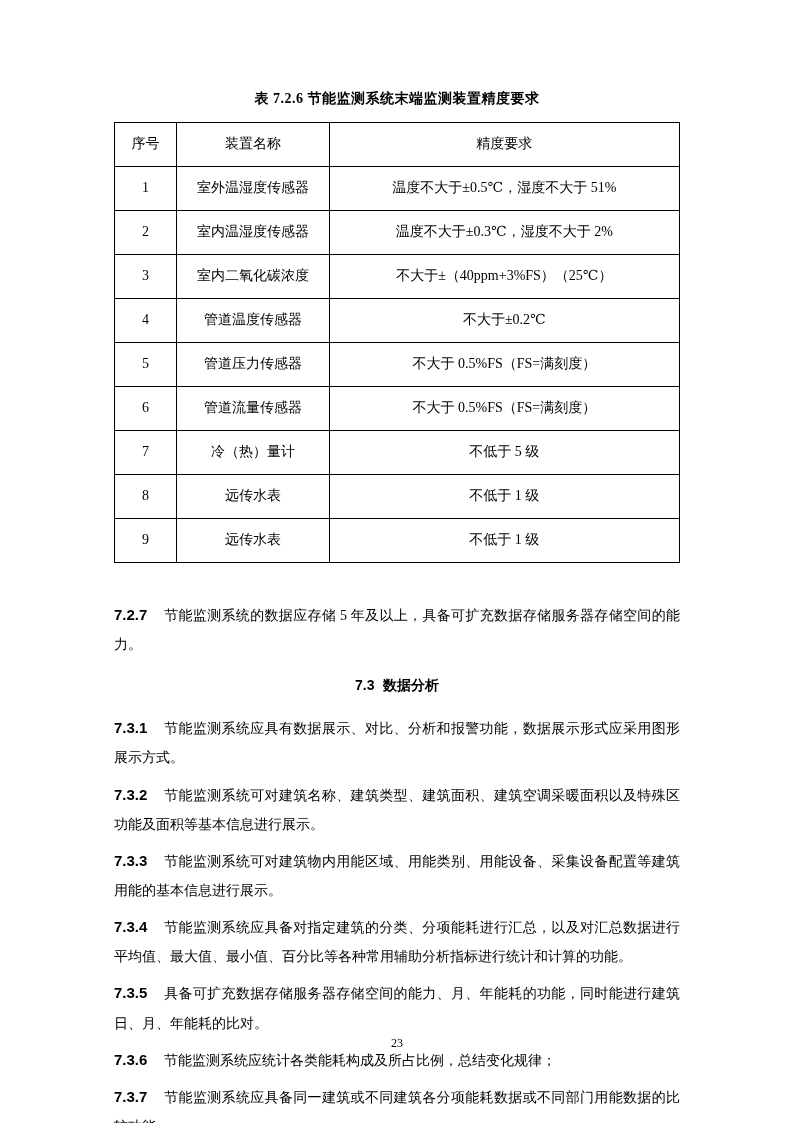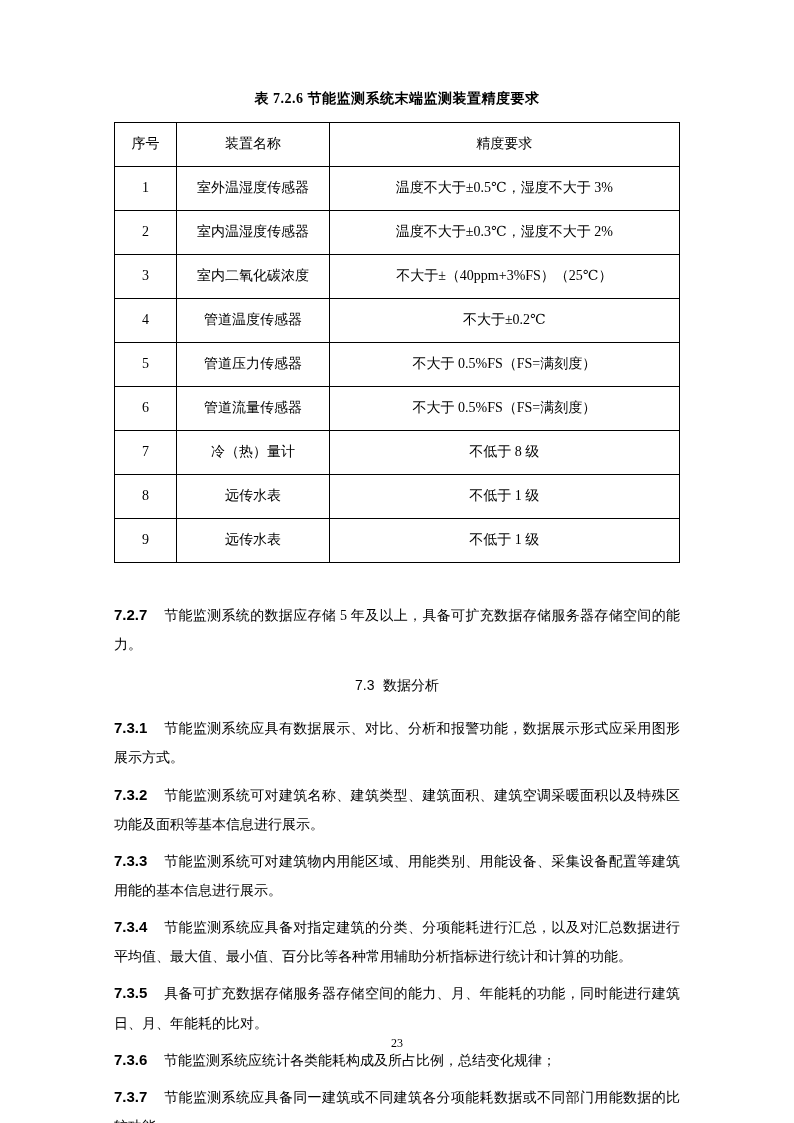--- a/index.html
+++ b/index.html
@@ -59,21 +59,21 @@
     text-align: justify;
   }
   .para-num {
     font-weight: bold;
     margin-right: 1.1em;
     font-family: "Liberation Sans", "DejaVu Sans", sans-serif;
     font-size: 15px;
   }
   .section-heading {
     text-align: center;
-    font-weight: normal;
+    font-weight: bold;
     font-size: 14px;
     margin: 12px 0 12px 0;
     line-height: 2;
   }
   .section-heading .sec-num {
     margin-right: 0.6em;
     font-family: "Liberation Sans", "DejaVu Sans", sans-serif;
   }
   .page-number {
     position: absolute;
@@ -101,21 +101,21 @@
       <tr>
         <th>序号</th>
         <th>装置名称</th>
         <th>精度要求</th>
       </tr>
     </thead>
     <tbody>
       <tr>
         <td>1</td>
         <td>室外温湿度传感器</td>
-        <td>温度不大于±0.5℃，湿度不大于 3%</td>
+        <td>温度不大于±0.5℃，湿度不大于 51%</td>
       </tr>
       <tr>
         <td>2</td>
         <td>室内温湿度传感器</td>
         <td>温度不大于±0.3℃，湿度不大于 2%</td>
       </tr>
       <tr>
         <td>3</td>
         <td>室内二氧化碳浓度</td>
         <td>不大于±（40ppm+3%FS）（25℃）</td>
@@ -131,21 +131,21 @@
         <td>不大于 0.5%FS（FS=满刻度）</td>
       </tr>
       <tr>
         <td>6</td>
         <td>管道流量传感器</td>
         <td>不大于 0.5%FS（FS=满刻度）</td>
       </tr>
       <tr>
         <td>7</td>
         <td>冷（热）量计</td>
-        <td>不低于 8 级</td>
+        <td>不低于 5 级</td>
       </tr>
       <tr>
         <td>8</td>
         <td>远传水表</td>
         <td>不低于 1 级</td>
       </tr>
       <tr>
         <td>9</td>
         <td>远传水表</td>
         <td>不低于 1 级</td>

